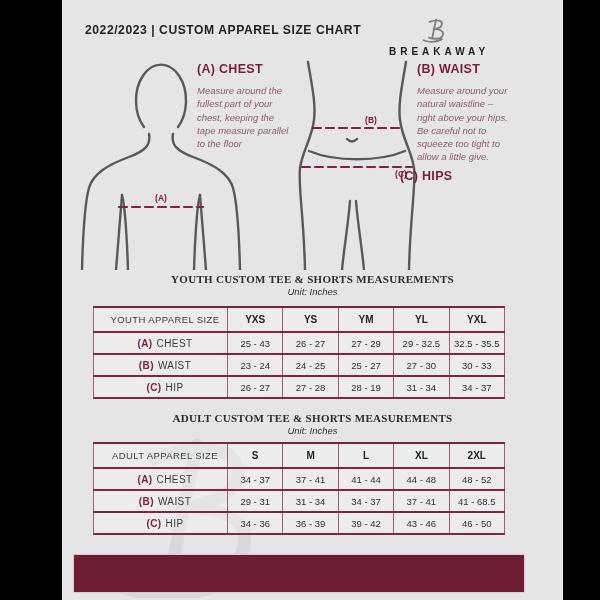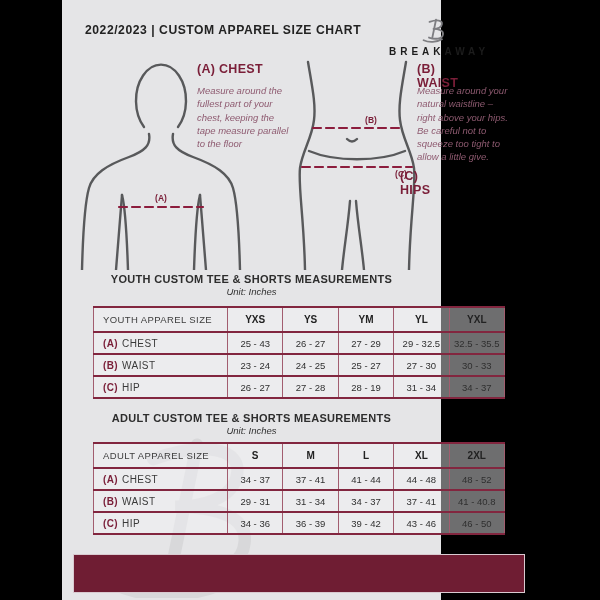--- a/index.html
+++ b/index.html
@@ -1,18 +1,18 @@
 <!DOCTYPE html>
 <html><head>
 <meta charset="utf-8">
 <style>
   html,body{margin:0;padding:0;background:#000;}
   .canvas{position:relative;width:600px;height:600px;background:#000;overflow:hidden;
           font-family:"Liberation Sans",sans-serif;}
-  .page{position:absolute;left:62px;top:0;width:379px;height:600px;background:#e5e5e7;}
+  .page{position:absolute;left:62px;top:0;width:501px;height:600px;background:#e5e5e7;}
 
   
   .hdr-title{position:absolute;left:23px;top:22px;font-size:13.5px;font-weight:700;color:#222;
              letter-spacing:.6px;transform:scaleX(.9);transform-origin:left center;white-space:nowrap;}
   .brand{position:absolute;left:320px;top:17px;display:flex;align-items:center;flex-direction:column;}
   .brand svg{width:28px;height:26px;color:#7e7e82;}
   .brand-name{font-size:10px;font-weight:700;letter-spacing:4px;color:#1c1c1c;margin-left:7px;margin-top:3px;}
 
   
   .fig{position:absolute;}
@@ -20,35 +20,35 @@
   .fig path.dash{stroke:#8c1d3d;stroke-width:2.2;stroke-dasharray:8 5;}
   .marker{position:absolute;font-size:8.5px;font-weight:700;color:#7a1e38;width:30px;text-align:center;}
 
   
   .g-head{position:absolute;font-size:12.5px;font-weight:700;color:#7a1e38;letter-spacing:.3px;}
   .g-desc{position:absolute;font-size:9.5px;font-style:italic;color:#8e5a70;line-height:1.4;
           white-space:pre-line;width:140px;}
 
   
   .sec-title{position:absolute;left:0;width:100%;text-align:center;font-size:11px;font-weight:700;
-             color:#2d2d2d;letter-spacing:.3px;}
+             color:#2d2d2d;letter-spacing:.3px;font-family:Liberation Serif, serif;}
   .sec-unit{position:absolute;left:0;width:100%;text-align:center;font-size:9.5px;font-style:italic;
             color:#333;}
 
   
   table.size-table{position:absolute;left:31px;width:412px;border-collapse:collapse;table-layout:fixed;
                    background:rgba(245,245,247,.45);z-index:1;}
   table.size-table col.c0{width:134px;}
   table.size-table th,table.size-table td{border-top:2px solid #82263f;border-bottom:2px solid #82263f;
                    border-left:1.4px solid #a25d6f;border-right:1.4px solid #a25d6f;
                    padding:0;text-align:center;vertical-align:middle;}
   table.size-table tr.head th{height:23px;font-size:10px;font-weight:700;color:#222;}
   table.size-table tr.head th.lbl{font-size:9.5px;font-weight:400;color:#3d3d3d;letter-spacing:.4px;}
   table.size-table td{height:20px;font-size:9.5px;color:#2f2f2f;}
-  table.size-table .lbl{text-align:left;padding-left:9px;}
+  table.size-table .lbl{text-align:center;padding-left:9px;}
   table.size-table td.lbl{font-size:10px;color:#3a3a3a;letter-spacing:.4px;}
   .key{color:#7a1e38;font-weight:700;margin-right:4px;}
 
   
   .watermark{position:absolute;left:28px;top:430px;width:214px;height:168px;color:#d8d8da;z-index:0;}
   .watermark svg{width:100%;height:100%;}
   .bottom-bar{position:absolute;left:11px;top:554px;width:450px;height:37px;background:#6f1d33;
               border:1.5px solid #d9cad0;z-index:2;}
 </style>
 </head>
@@ -199,21 +199,21 @@
         <td>41 - 44</td>
         <td>44 - 48</td>
         <td>48 - 52</td>
       </tr>
       <tr>
         <td class="lbl"><span class="key">(B)</span><span>WAIST</span></td>
         <td>29 - 31</td>
         <td>31 - 34</td>
         <td>34 - 37</td>
         <td>37 - 41</td>
-        <td>41 - 40.8</td>
+        <td>41 - 68.5</td>
       </tr>
       <tr>
         <td class="lbl"><span class="key">(C)</span><span>HIP</span></td>
         <td>34 - 36</td>
         <td>36 - 39</td>
         <td>39 - 42</td>
         <td>43 - 46</td>
         <td>46 - 50</td>
       </tr>
     </tbody>

